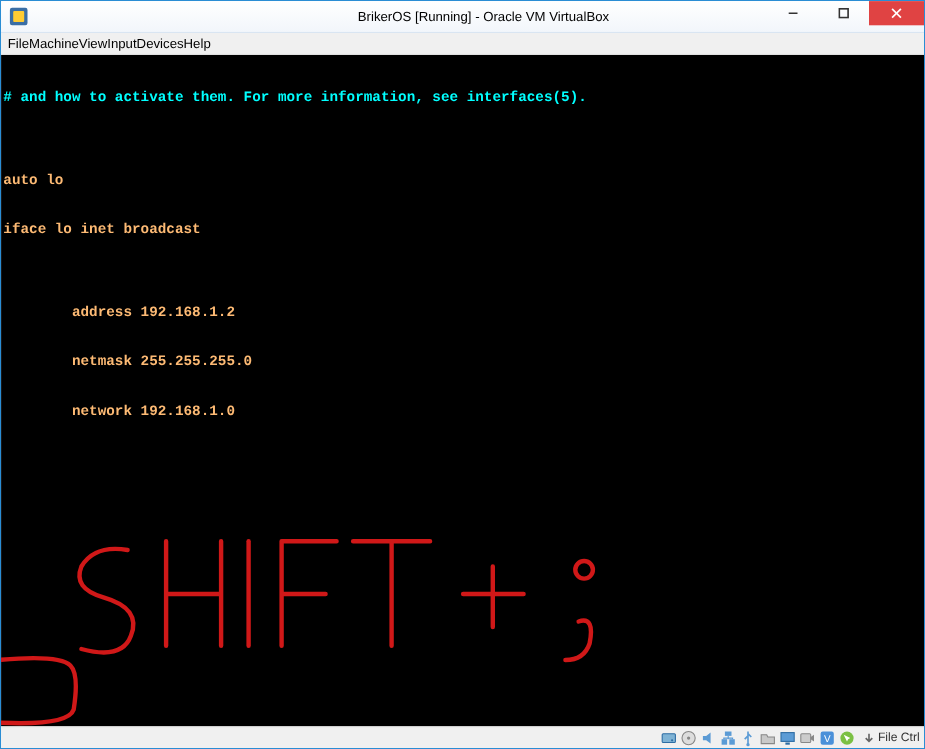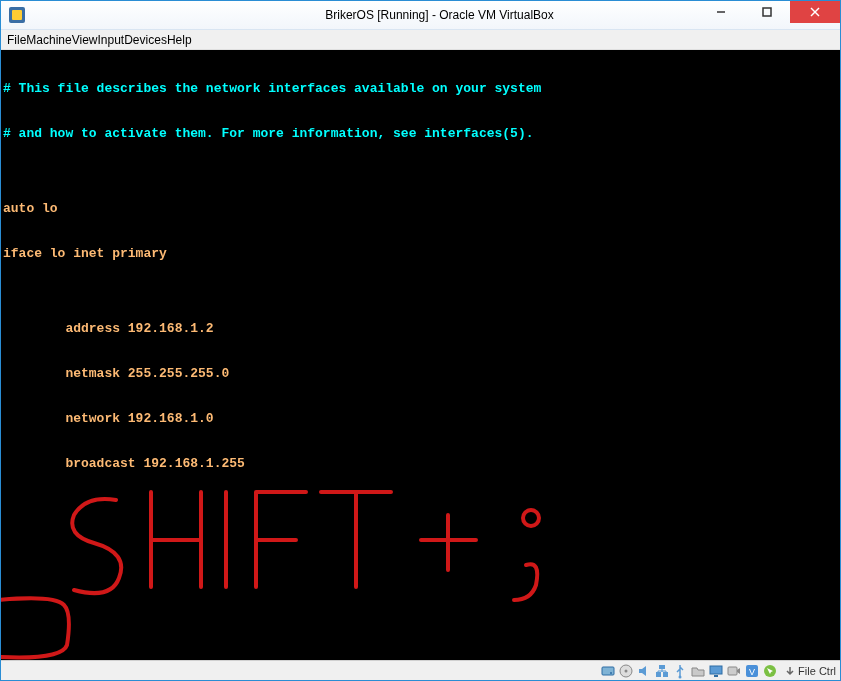--- a/index.html
+++ b/index.html
@@ -153,30 +153,28 @@
   <div class="menubar">
     <span class="menu-item">File</span>
     <span class="menu-item">Machine</span>
     <span class="menu-item">View</span>
     <span class="menu-item">Input</span>
     <span class="menu-item">Devices</span>
     <span class="menu-item">Help</span>
   </div>
 
   <div class="terminal">
-    <div class="line c-comment"># This file describes the network interfaces available on your system</div>
     <div class="line c-comment"># and how to activate them. For more information, see interfaces(5).</div>
     <div class="line"></div>
     <div class="line c-text">auto lo</div>
-    <div class="line c-text">iface lo inet primary</div>
+    <div class="line c-text">iface lo inet broadcast</div>
     <div class="line"></div>
     <div class="line c-text">        address 192.168.1.2</div>
     <div class="line c-text">        netmask 255.255.255.0</div>
     <div class="line c-text">        network 192.168.1.0</div>
-    <div class="line c-text">        broadcast 192.168.1.255</div>
     
     
     
     
     
     <div class="line"></div>
     <div class="line"></div>
     
     
     

